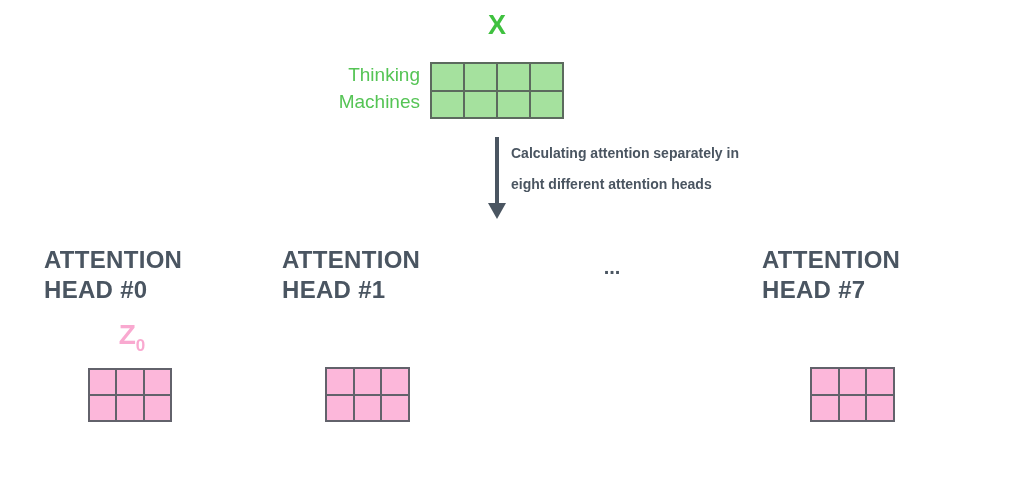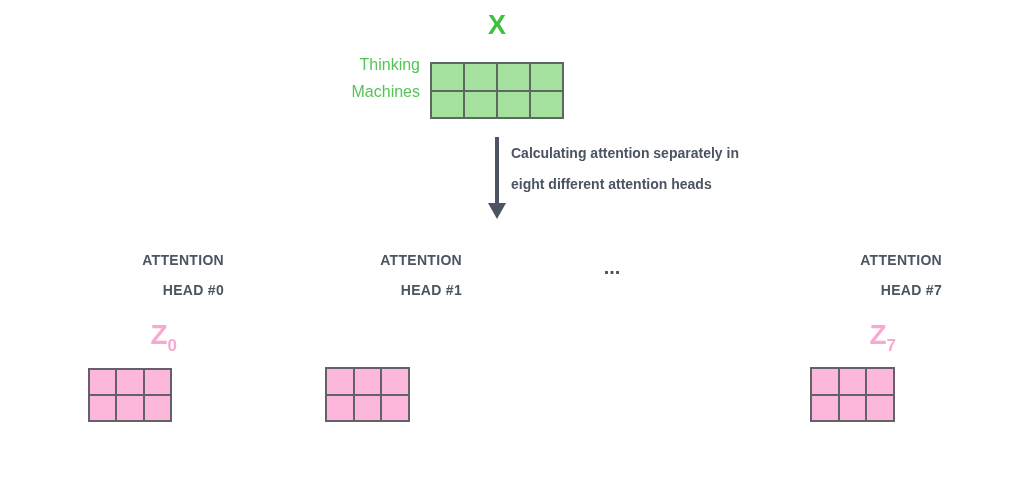--- a/index.html
+++ b/index.html
@@ -14,22 +14,22 @@
     font-family:"Liberation Sans", sans-serif;
   }
   .multiline{white-space:pre-line;}
 
   
   .x-label{
     position:absolute; left:437px; top:10px; width:120px;
     text-align:center; font-size:27px; font-weight:bold; color:var(--green-accent);
   }
   .row-labels{
-    position:absolute; left:220px; top:51px; width:200px;
-    text-align:right; font-size:16px; line-height:27px; color:var(--green-text);
+    position:absolute; left:220px; top:61px; width:200px;
+    text-align:right; font-size:19px; line-height:27px; color:var(--green-text);
   }
 
   
   .matrix{
     position:absolute; display:grid; gap:2px; padding:2px; box-sizing:border-box;
   }
   .matrix.green{ background:var(--green-border); left:430px; top:62px; width:134px; height:57px; }
   .matrix.green .cell{ background:var(--green-fill); }
   .matrix.pink{ background:var(--pink-border); width:85px; height:55px; }
   .matrix.pink .cell{ background:var(--pink-fill); }
@@ -47,35 +47,35 @@
     border-left:9px solid transparent; border-right:9px solid transparent;
     border-top:16px solid var(--slate);
   }
   .arrow-caption{
     position:absolute; left:511px; top:138px; width:420px;
     font-size:14px; font-weight:600; line-height:31px; color:var(--slate);
   }
 
   
   .head-label{
-    position:absolute; top:245px; width:180px; text-align:right;
-    font-size:14px; font-weight:600; line-height:30px; letter-spacing:0.3px;
+    position:absolute; top:245px; width:180px; text-align:left;
+    font-size:24px; font-weight:600; line-height:30px; letter-spacing:0.3px;
     color:var(--slate);
   }
   .head-label.h0{ left:44px; }
   .head-label.h1{ left:282px; }
   .head-label.h7{ left:762px; }
   .ellipsis{
     position:absolute; left:582px; top:256px; width:60px; text-align:center;
     font-size:20px; font-weight:bold; color:var(--slate);
   }
 
   
   .z-label{
-    position:absolute; top:319px; width:90px; text-align:right;
+    position:absolute; top:319px; width:90px; text-align:center;
     font-size:28px; font-weight:bold; color:var(--pink-accent);
   }
   .z-label sub{ font-size:17px; line-height:0; }
   .z-label.z0{ left:87px; }
   .z-label.z1{ left:327px; }
   .z-label.z7{ left:806px; }
 </style>
 </head>
 <body>
 
@@ -102,21 +102,20 @@
 
   <div class="head-label h0 multiline">ATTENTION
 HEAD #0</div>
   <div class="head-label h1 multiline">ATTENTION
 HEAD #1</div>
   <div class="ellipsis">...</div>
   <div class="head-label h7 multiline">ATTENTION
 HEAD #7</div>
 
   <div class="z-label z0"><span>Z</span><sub>0</sub></div>
-  <div class="z-label z7"><span>Z</span><sub>7</sub></div>
 
   <div class="matrix pink m0" style="grid-template-columns: repeat(3, 1fr);">
       <div class="cell"></div>
       <div class="cell"></div>
       <div class="cell"></div>
       <div class="cell"></div>
       <div class="cell"></div>
       <div class="cell"></div>
     </div>
   <div class="matrix pink m1" style="grid-template-columns: repeat(3, 1fr);">

